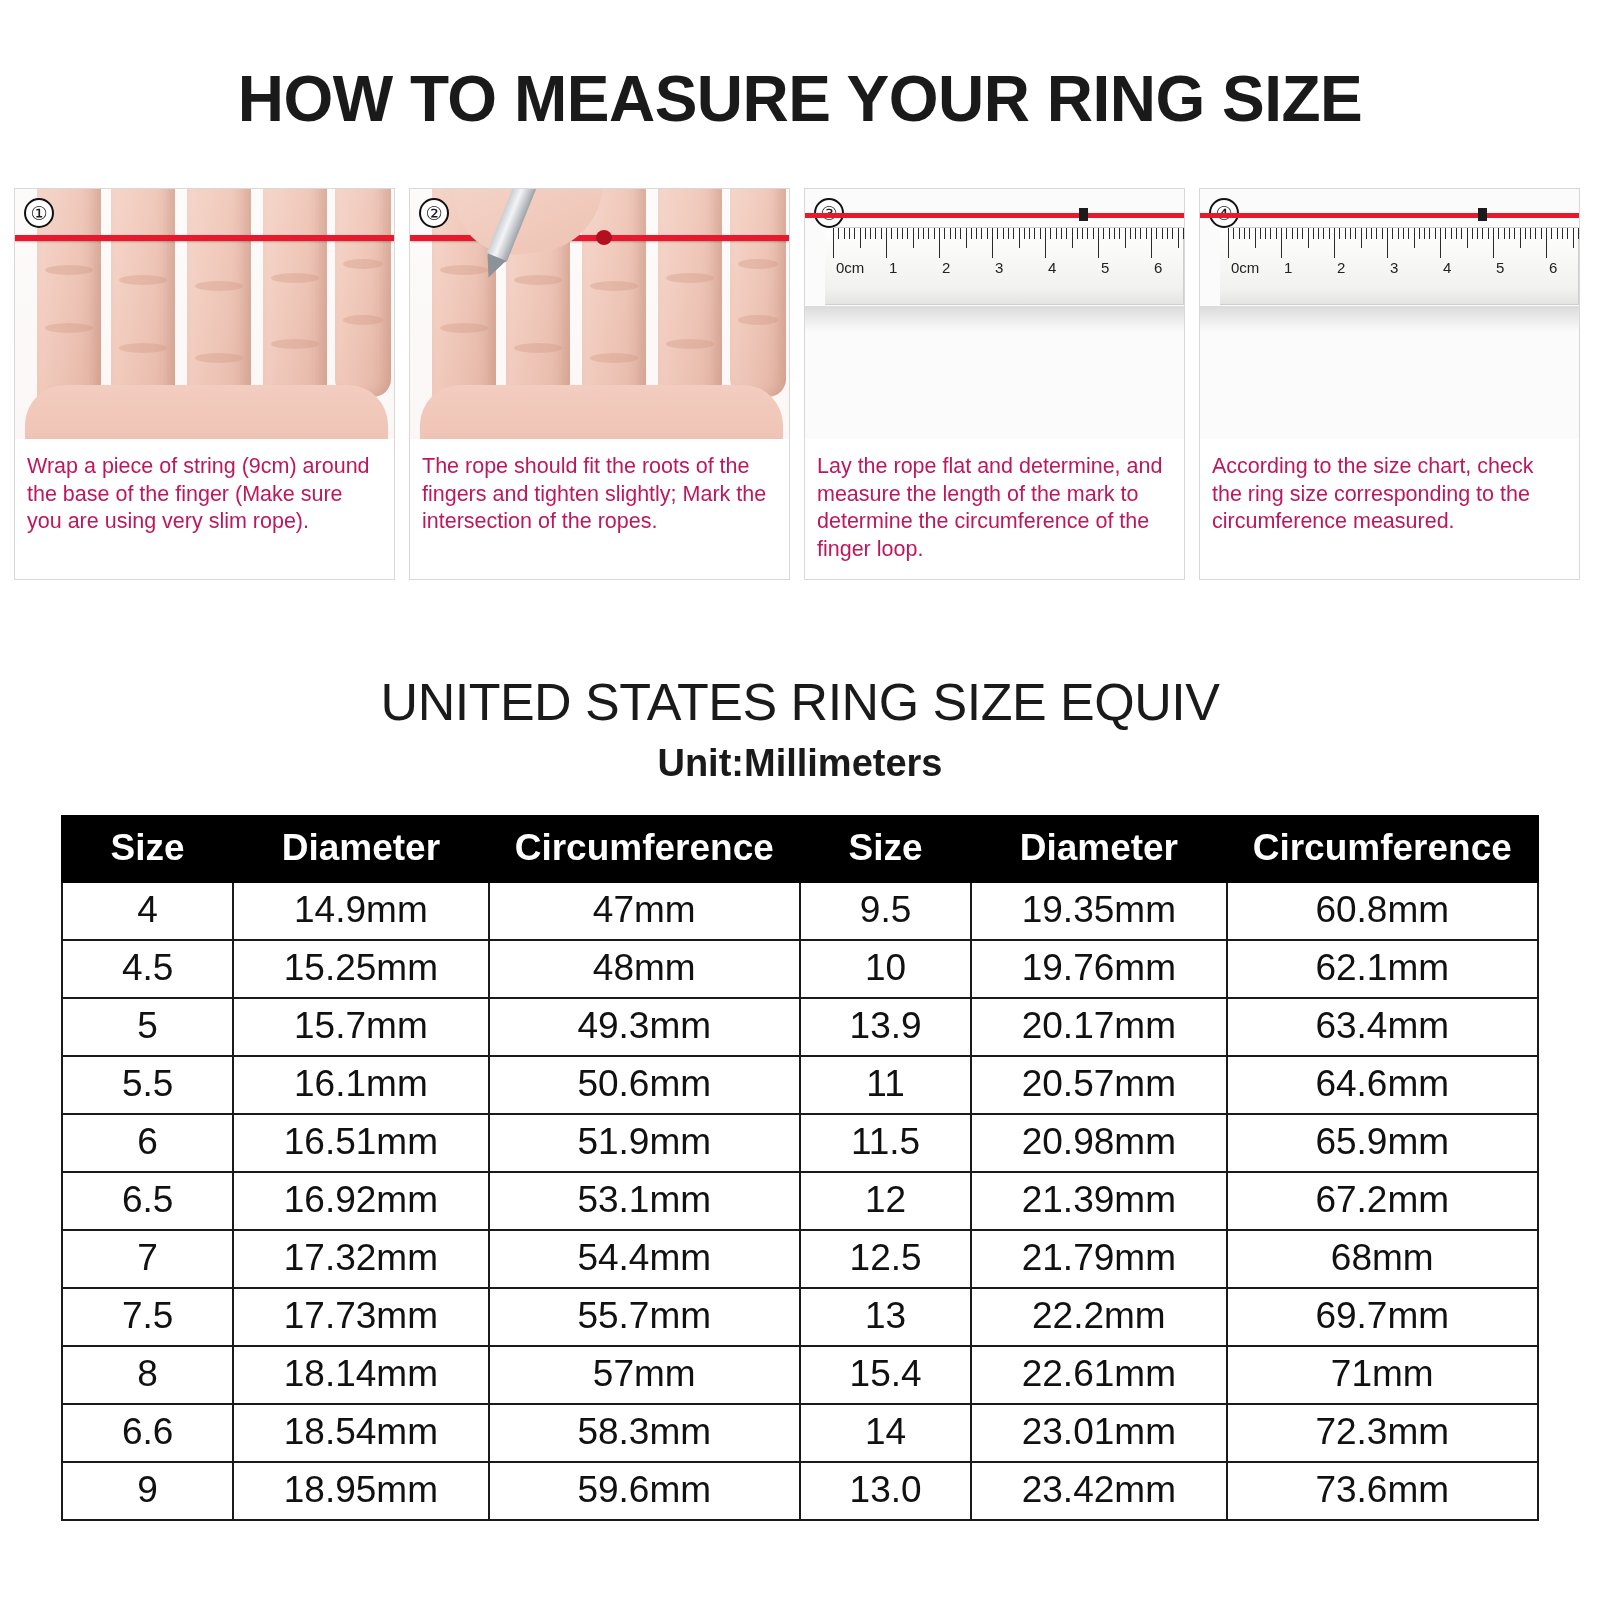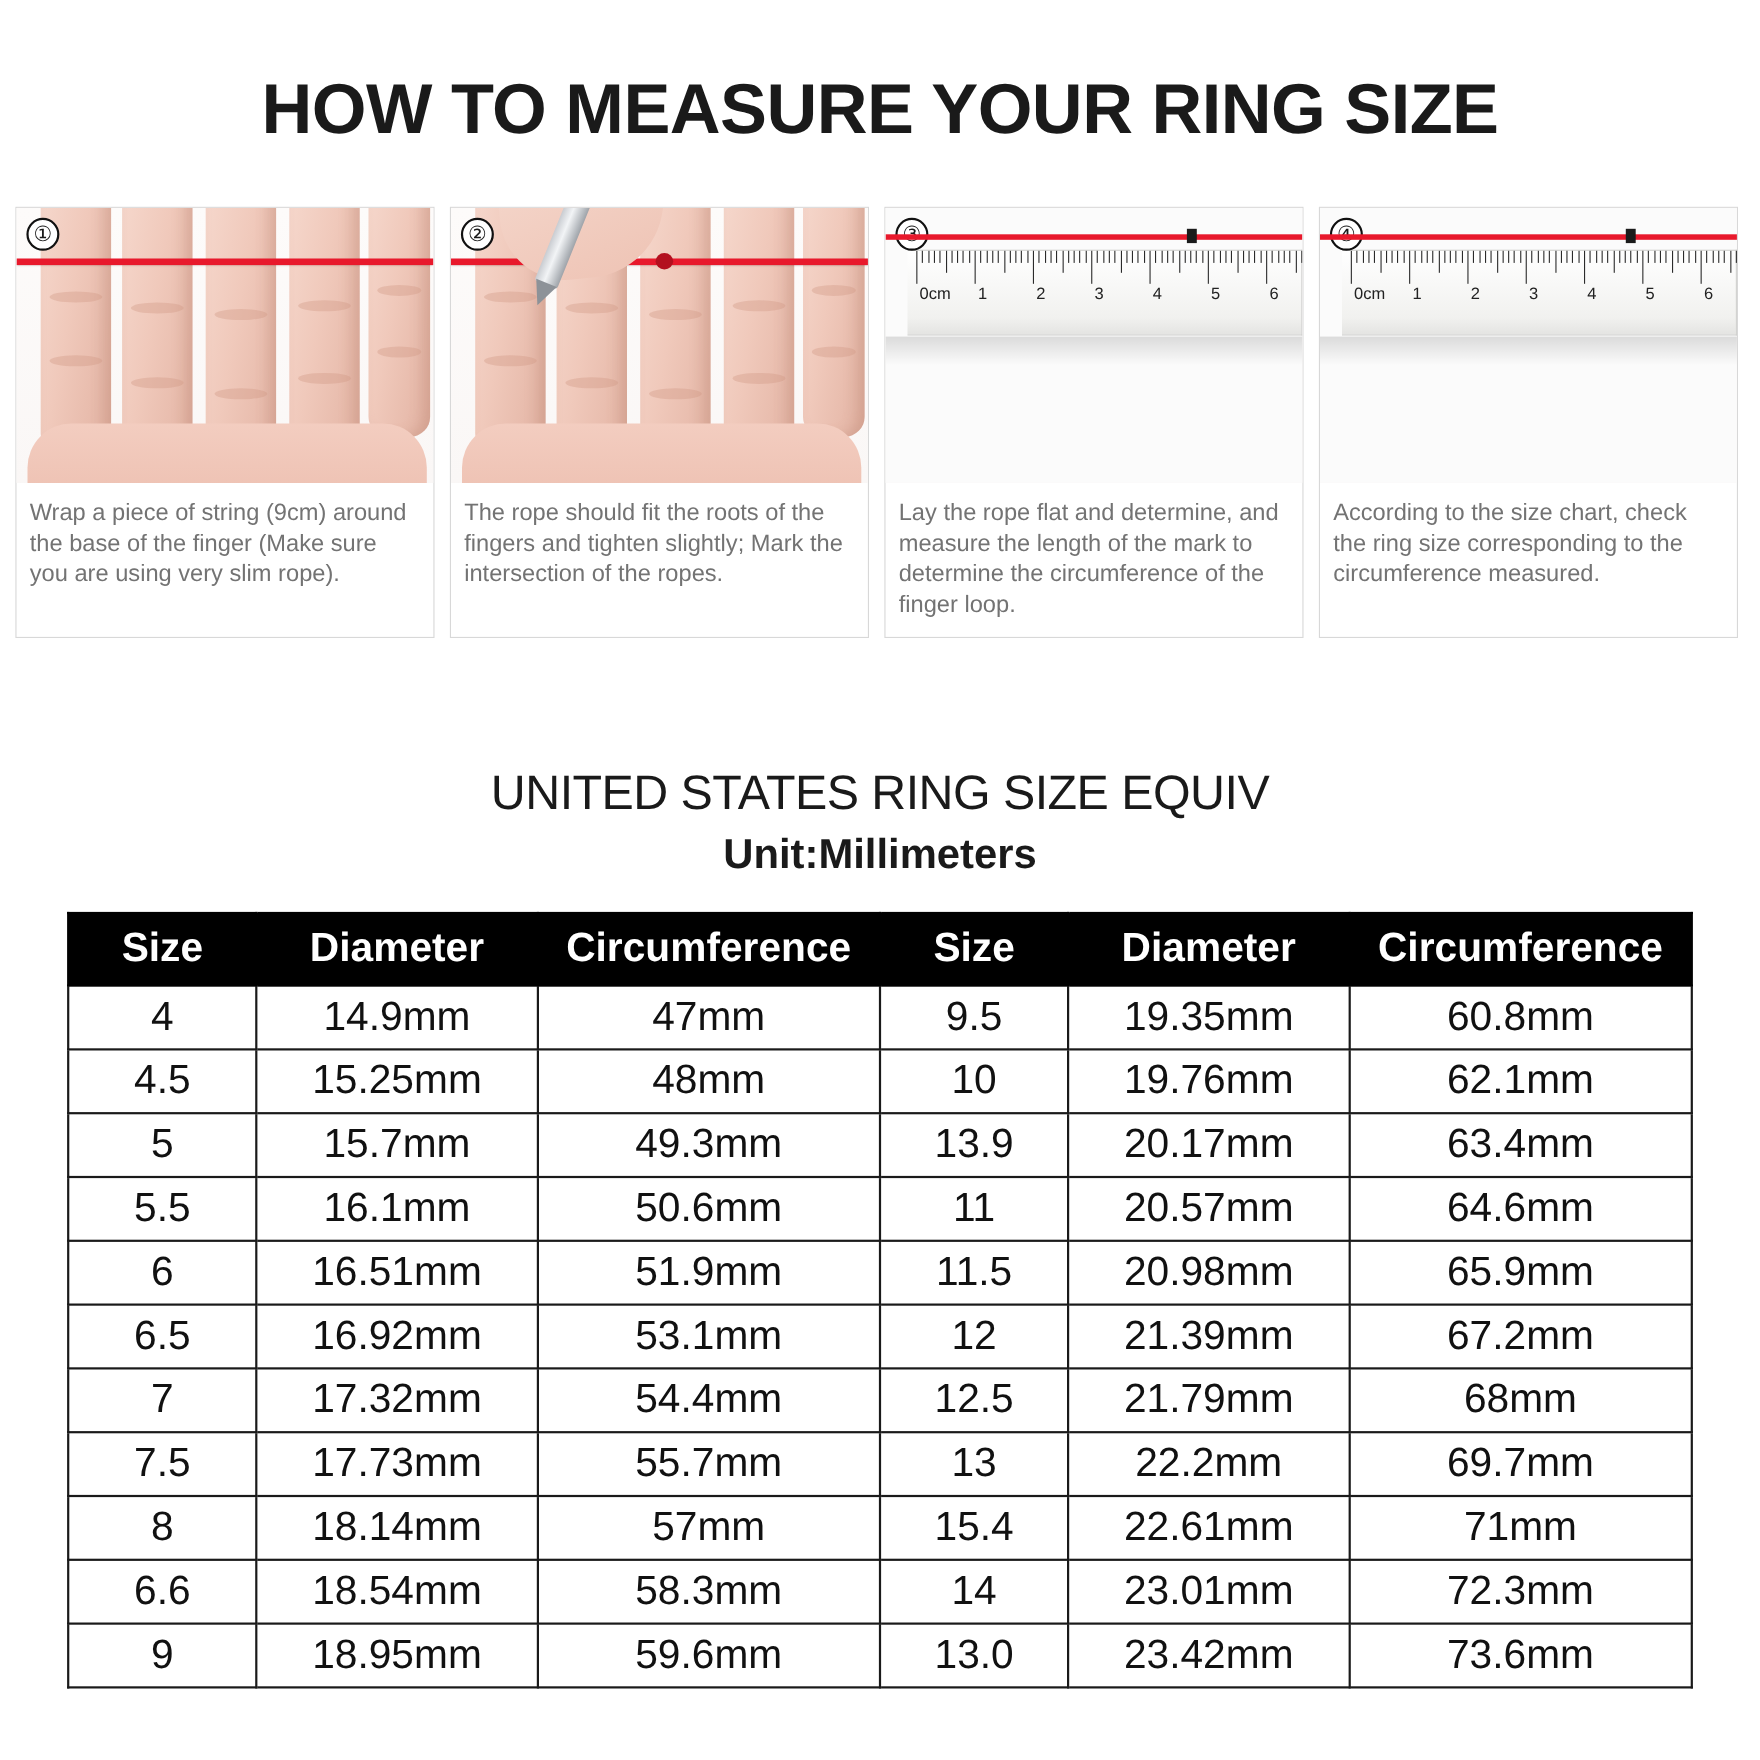--- a/index.html
+++ b/index.html
@@ -182,29 +182,29 @@
     top: 19px; width: 9px; height: 13px;
     background: #1b1b1b;
     z-index: 7;
   }
 
   .step-caption {
     flex: 1;
     padding: 14px 12px 16px 12px;
     font-size: 21.5px;
     line-height: 1.28;
-    color: #737373;
+    color: #be185d;
   }
 
   
   .chart-title {
     text-align: center;
-    font-size: 44px;
+    font-size: 52px;
     font-weight: normal;
-    margin-top: 116px;
+    margin-top: 92px;
     letter-spacing: -0.5px;
   }
   .chart-sub {
     text-align: center;
     font-size: 38px;
     font-weight: bold;
     margin-top: 10px;
   }
 
   table.size-table {

